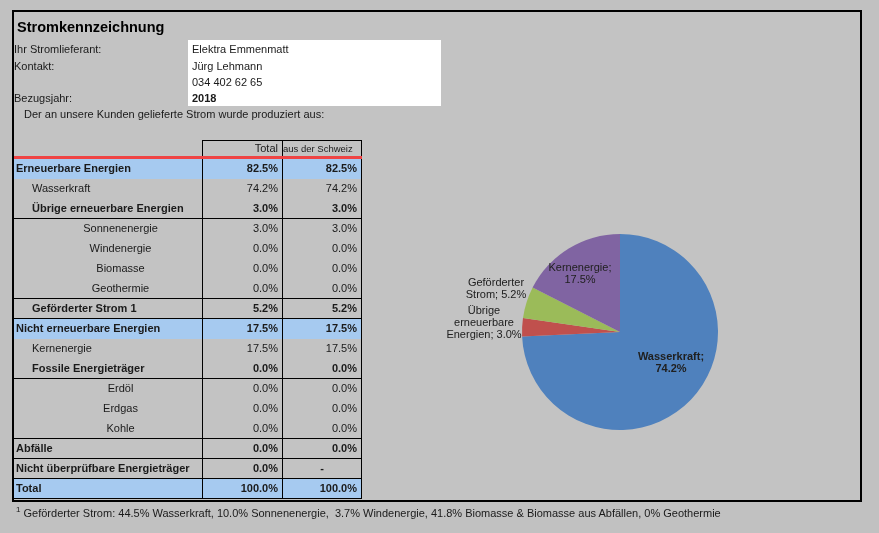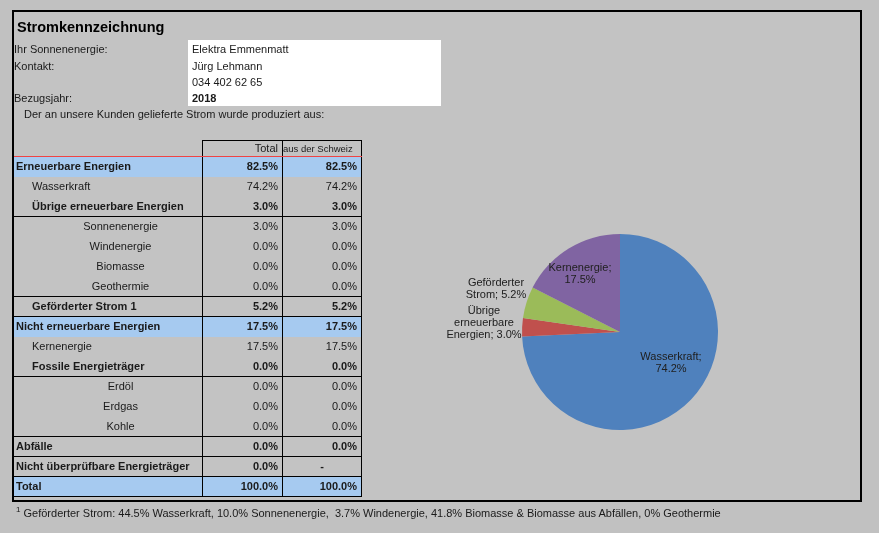--- a/index.html
+++ b/index.html
@@ -21,21 +21,21 @@
   .form-value{font-size:11px;height:16px;line-height:16px;left:192px;}
   .intro{left:14px;top:108px;font-size:11px;padding-left:10px;}
 
   
   .tbl{left:14px;top:140px;width:348px;}
   .thead{display:flex;height:16px;}
   .th-spacer{width:188px;}
   .th{box-sizing:border-box;border:1px solid #000;border-bottom:none;font-size:11px;line-height:15px;}
   .th-total{width:81px;text-align:right;padding-right:4px;}
   .th-swiss{width:79px;border-left:none;font-size:9.5px;}
-  .tbody{border-top:1px solid #ef4444;}
+  .tbody{border-top:3px solid #ef4444;}
   .t-row{display:flex;height:20px;box-sizing:border-box;}
   .t-row.group-end{border-bottom:1px solid #000;}
   .c-label{box-sizing:border-box;width:188px;font-size:11px;line-height:19px;white-space:nowrap;overflow:hidden;}
   .c-val{box-sizing:border-box;width:81px;border-left:1px solid #000;border-right:1px solid #000;
          font-size:11px;line-height:19px;text-align:right;padding-right:4px;}
   .c-val.last{width:79px;border-left:none;}
   .c-val.dash{text-align:center;padding-right:0;}
   .b{font-weight:bold;}
   .ind0{padding-left:2px;}
   .ind1{padding-left:18px;}
@@ -55,21 +55,21 @@
 </style>
 </head>
 <body>
 
 <div class="frame abs"></div>
 
 <div class="abs page-title">Stromkennzeichnung</div>
 
 <div class="abs white-box"></div>
 
-<div class="abs form-label" style="left:14px;top:41px;">Ihr Sonnenenergie:</div>
+<div class="abs form-label" style="left:14px;top:41px;">Ihr Stromlieferant:</div>
 <div class="abs form-label" style="left:14px;top:58px;">Kontakt:</div>
 <div class="abs form-label" style="left:14px;top:90px;">Bezugsjahr:</div>
 
 <div class="abs form-value" style="top:41px;">Elektra Emmenmatt</div>
 <div class="abs form-value" style="top:58px;">Jürg Lehmann</div>
 <div class="abs form-value" style="top:74px;">034 402 62 65</div>
 <div class="abs form-value" style="top:90px;font-weight:bold;">2018</div>
 
 <div class="abs intro">Der an unsere Kunden gelieferte Strom wurde produziert aus:</div>
 
@@ -168,21 +168,21 @@
     </div>
 </div>
 
 <svg class="abs pie-svg" id="pie-svg" viewBox="0 0 370 260">
     <path d="M 180 147 L 180.00 49.00 A 98 98 0 1 1 82.10 151.47 Z" fill="#4f81bd"></path>
     <path d="M 180 147 L 82.10 151.47 A 98 98 0 0 1 83.00 133.03 Z" fill="#c0504d"></path>
     <path d="M 180 147 L 83.00 133.03 A 98 98 0 0 1 92.63 102.61 Z" fill="#9bbb59"></path>
     <path d="M 180 147 L 92.63 102.61 A 98 98 0 0 1 180.00 49.00 Z" fill="#8064a2"></path>
   </svg>
 <div class="abs pie-labels">
-    <div class="pie-label" style="left: 671px; top: 362px;">Wasserkraft;
+    <div class="pie-label" style="left: 671px; top: 362px; font-weight: bold;">Wasserkraft;
 74.2%</div>
     <div class="pie-label" style="left: 484px; top: 322px;">Übrige
 erneuerbare
 Energien; 3.0%</div>
     <div class="pie-label" style="left: 496px; top: 288px;">Geförderter
 Strom; 5.2%</div>
     <div class="pie-label" style="left: 580px; top: 273px;">Kernenergie;
 17.5%</div>
   </div>
 

